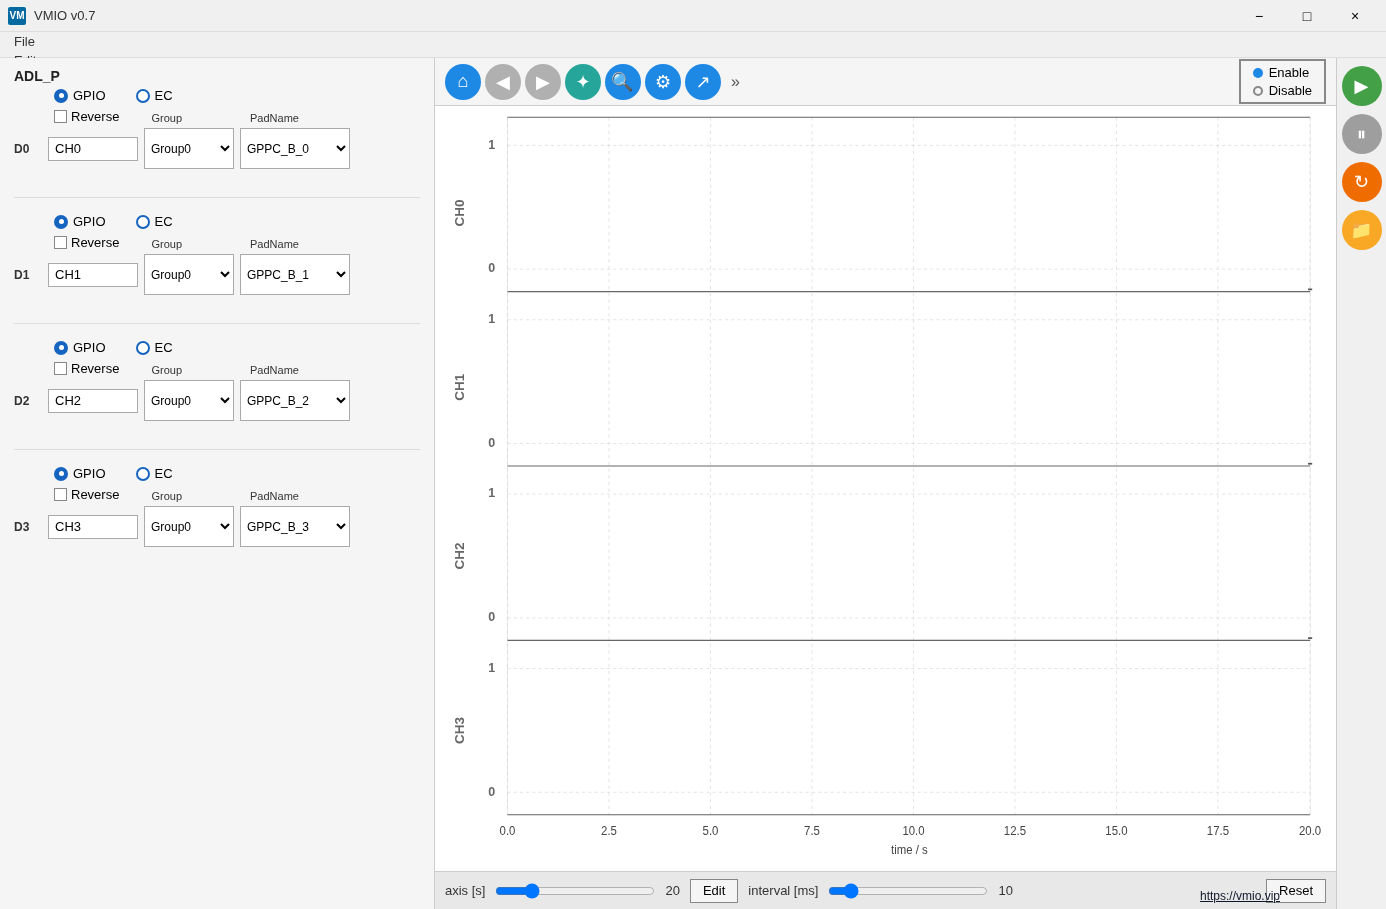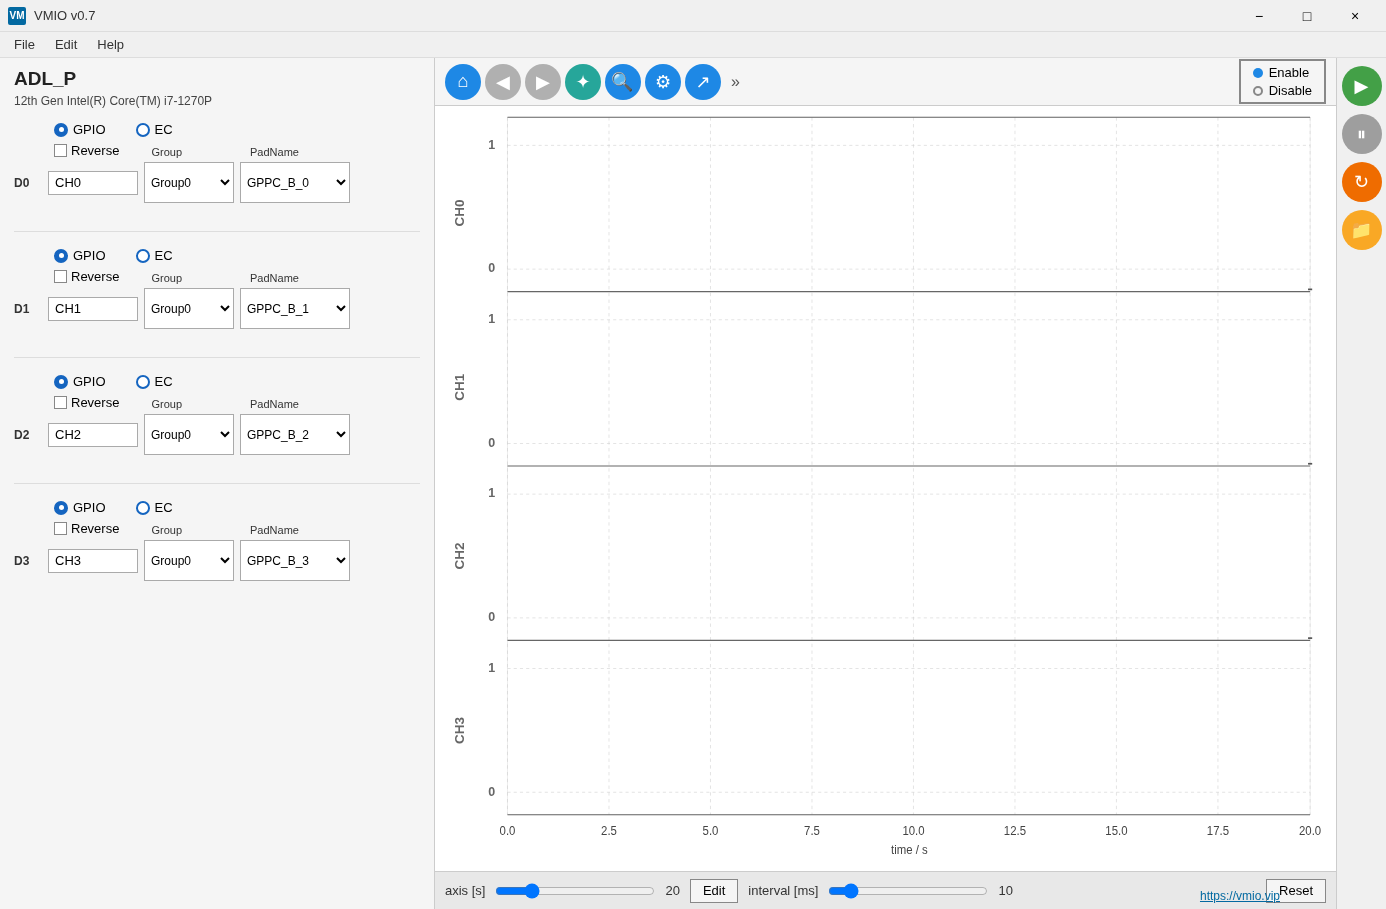--- a/index.html
+++ b/index.html
@@ -19,41 +19,42 @@
     .title-bar-icon { width: 18px; height: 18px; background: #0369a1; border-radius: 2px; display: flex; align-items: center; justify-content: center; color: white; font-size: 10px; font-weight: bold; }
     .title-bar-title { font-size: 13px; color: #333; }
     .title-bar-controls { display: flex; gap: 2px; }
     .title-bar-btn { width: 46px; height: 32px; border: none; background: transparent; cursor: pointer; font-size: 14px; display: flex; align-items: center; justify-content: center; }
 
     
     .menu-bar {
       height: 26px;
       background: #f0f0f0;
       display: flex;
-      align-items: center;
+      align-items: flex-start;
       padding: 0 4px;
       border-bottom: 1px solid #ddd;
+      flex-direction: column;
     }
     .menu-item { padding: 2px 10px; cursor: pointer; font-size: 13px; color: #333; }
 
     
     .main-layout {
       display: flex;
       height: calc(909px - 32px - 26px);
     }
 
     
     .left-panel {
       width: 435px;
       background: #f5f5f5;
       border-right: 1px solid #ccc;
       padding: 10px 14px;
       overflow-y: auto;
     }
-    .device-name { font-size: 19px; font-weight: bold; color: #222; margin-bottom: 4px; }
+    .device-name { font-size: 14px; font-weight: bold; color: #222; margin-bottom: 4px; }
     .device-cpu { font-size: 12px; color: #444; margin-bottom: 14px; }
 
     
     .channel-block { margin-bottom: 16px; border-bottom: 1px solid #ddd; padding-bottom: 28px; }
     .channel-block:last-child { border-bottom: none; }
 
     .radio-row { display: flex; gap: 30px; margin-bottom: 6px; padding-left: 40px; }
     .radio-label { display: flex; align-items: center; gap: 5px; cursor: pointer; font-size: 13px; }
     .radio-circle { width: 14px; height: 14px; border-radius: 50%; border: 2px solid #1565c0; background: white; display: flex; align-items: center; justify-content: center; }
     .radio-circle.checked { background: #1565c0; }
@@ -167,21 +168,21 @@
     .sidebar-btn.green { background: #43a047; color: white; }
     .sidebar-btn.gray-btn { background: #9e9e9e; color: white; }
     .sidebar-btn.orange { background: #ef6c00; color: white; }
     .sidebar-btn.yellow { background: #f9a825; color: #333; }
 
     .bottom-link {
       position: absolute;
       bottom: 6px;
       right: 56px;
       font-size: 12px;
-      color: #0369a1;
+      color: #0f172a;
       text-decoration: underline;
     }
   </style>
 </head>
 <body>
 
 <div class="title-bar">
   <div class="title-bar-left">
     <div class="title-bar-icon">VM</div>
     <span class="title-bar-title">VMIO v0.7</span>
@@ -196,21 +197,20 @@
 <div class="menu-bar">
   <span class="menu-item">File</span>
   <span class="menu-item">Edit</span>
   <span class="menu-item">Help</span>
 </div>
 
 <div class="main-layout">
 
   <div class="left-panel">
     <div class="device-name">ADL_P</div>
-    <div class="device-cpu">12th Gen Intel(R) Core(TM) i7-1270P</div>
 
     <div class="channel-block">
       <div class="radio-row">
         <label class="radio-label">
           <div class="radio-circle checked"></div>
           <span>GPIO</span>
         </label>
         <label class="radio-label">
           <div class="radio-circle"></div>
           <span>EC</span>

